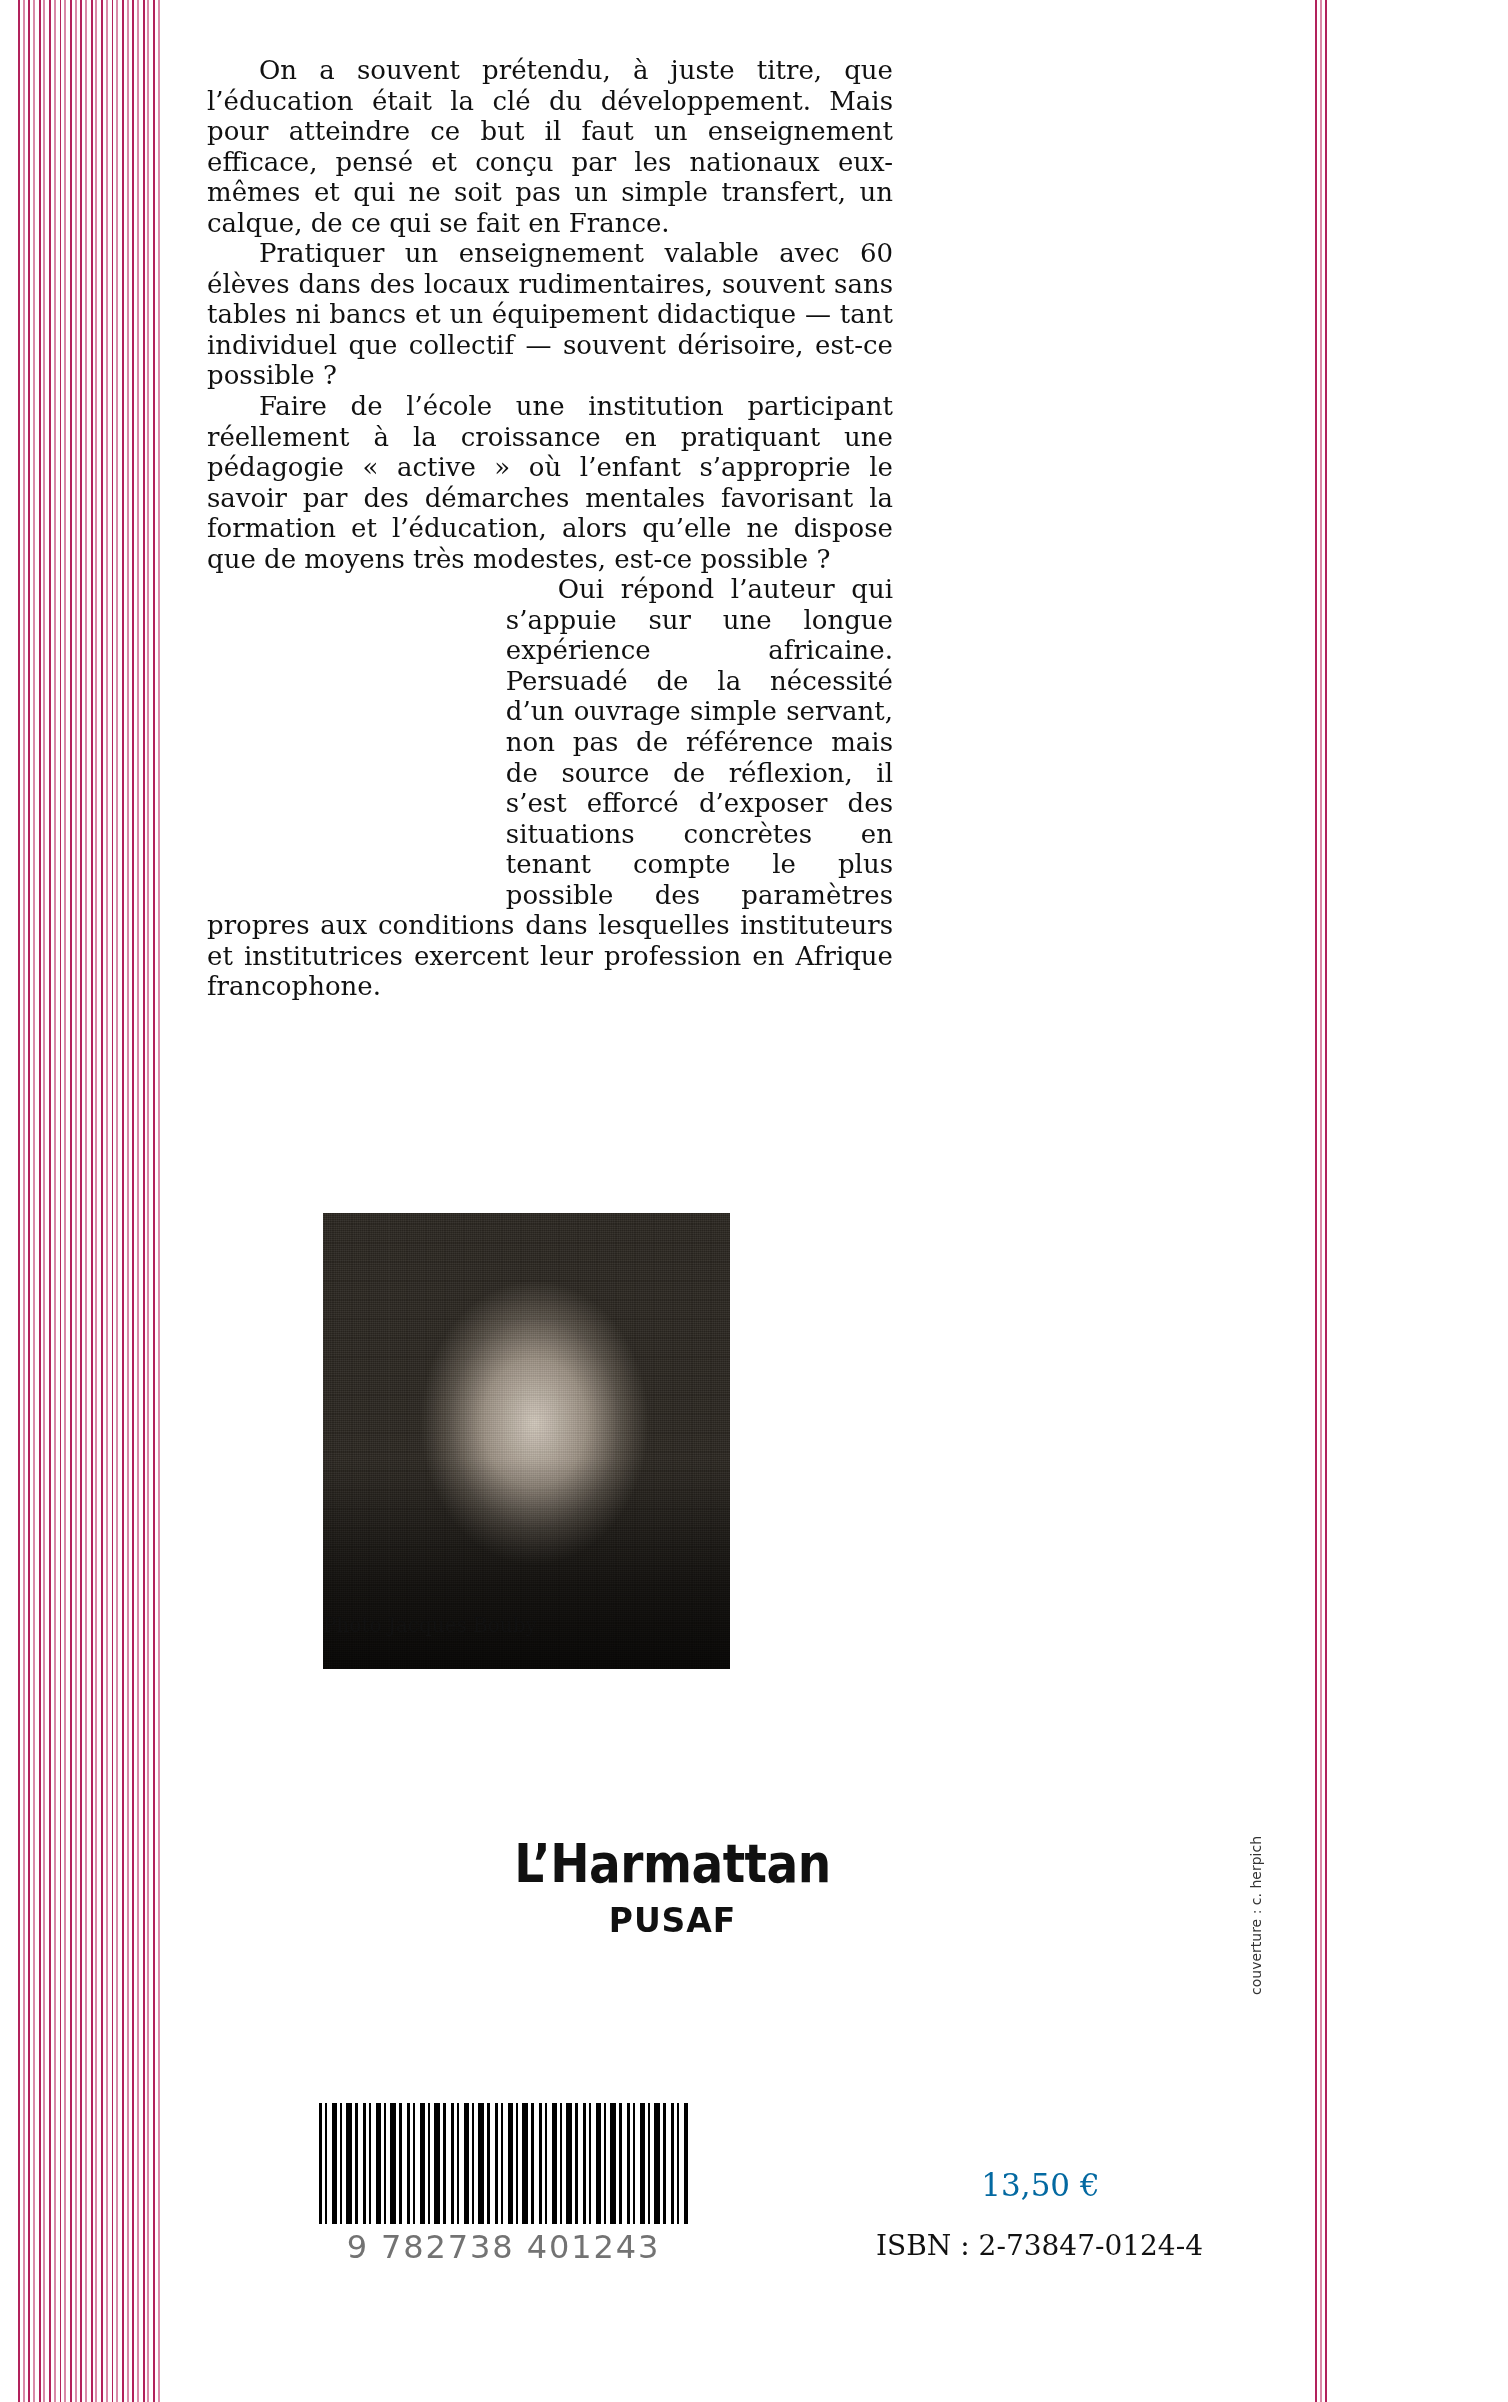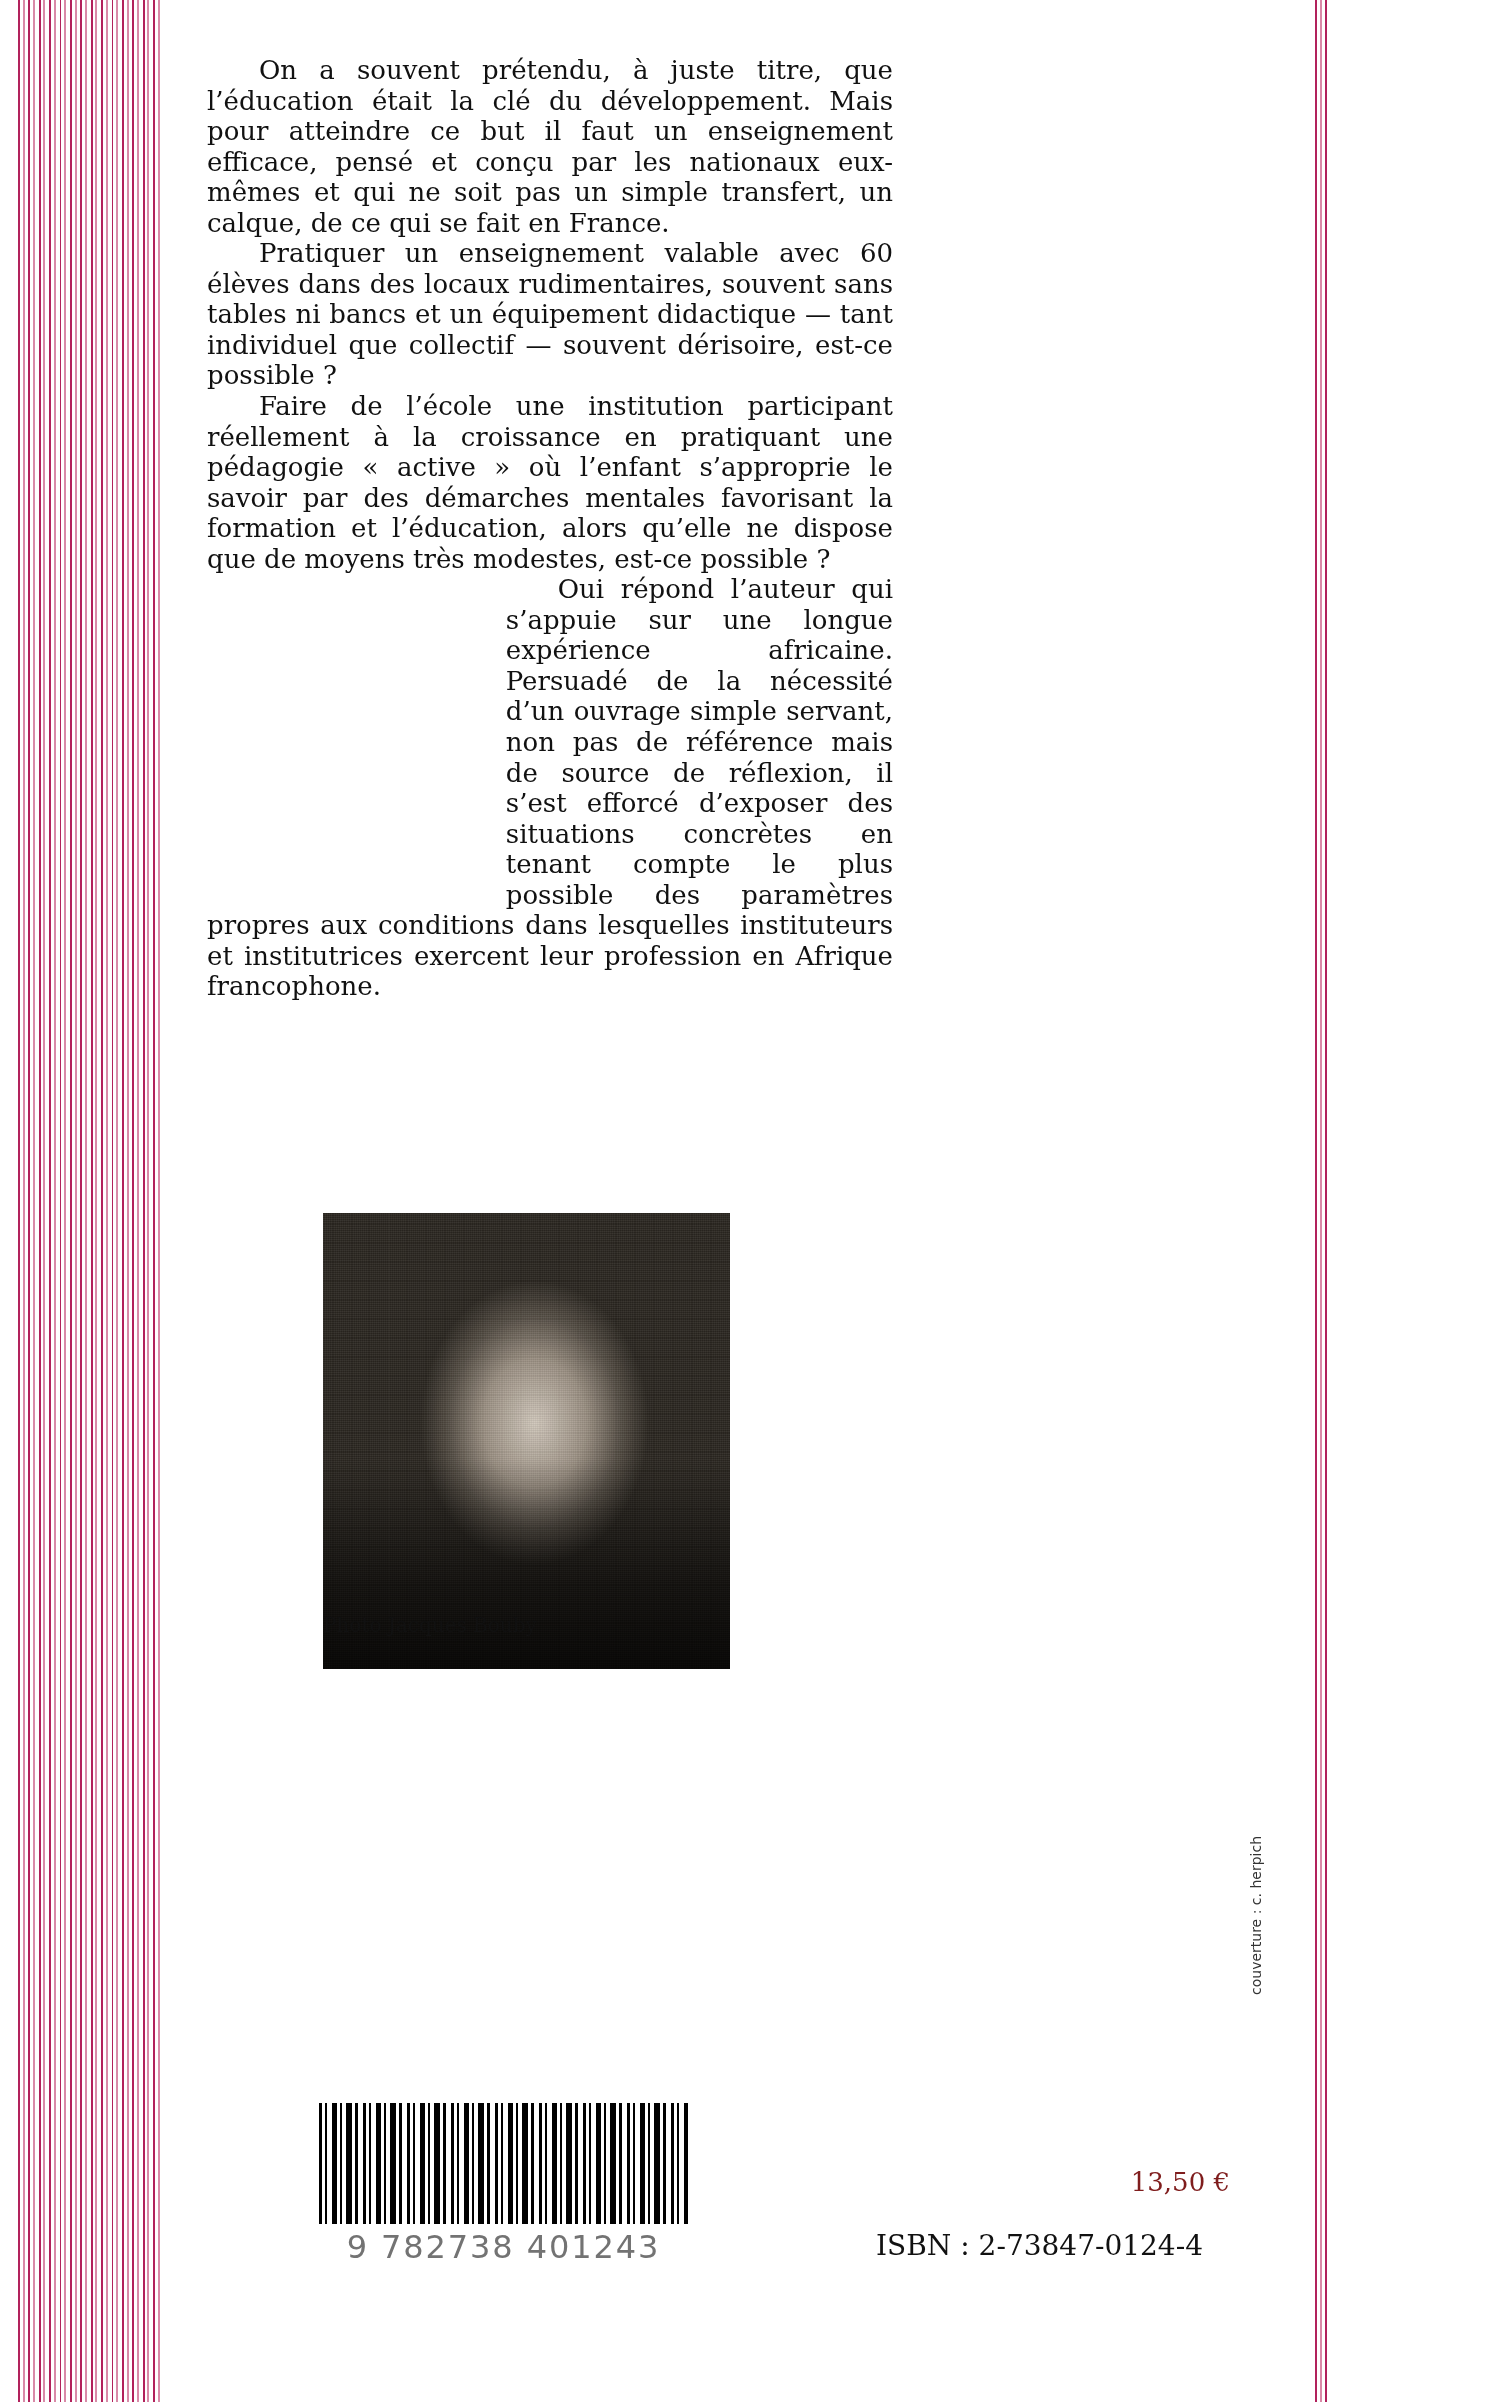--- a/index.html
+++ b/index.html
@@ -166,23 +166,23 @@
     color: #737373;
     text-align: center;
   }
 
   
   .price {
     position: absolute;
     left: 833px;
     top: 2167px;
     width: 379px;
-    text-align: right;
-    font-size: 26px;
-    color: #7f1d1d;
+    text-align: center;
+    font-size: 31px;
+    color: #0369a1;
   }
   .isbn {
     position: absolute;
     left: 804px;
     top: 2229px;
     width: 435px;
     text-align: center;
     font-size: 28px;
     color: #111;
   }
@@ -220,20 +220,24 @@
       <span>Oui répond l’auteur qui s’appuie sur une longue expérience africaine. Persuadé de la nécessité d’un ouvrage simple servant, non pas de référence mais de source de réflexion, il s’est efforcé d’exposer des situations concrètes en tenant compte le plus possible des paramètres propres aux conditions dans lesquelles instituteurs et institutrices exercent leur profession en Afrique francophone.</span>
     </p>
   </div>
 
   <div class="photo-frame">
     <div class="photo-img"></div>
     <div class="photo-shadow"></div>
   </div>
   <div class="photo-caption">Photo Jacques Bouby</div>
 
+  <div class="publisher">
+    <div class="publisher-name">L’Harmattan</div>
+    <div class="publisher-sub">PUSAF</div>
+  </div>
 
   <div class="barcode-wrap">
     <div class="barcode"></div>
     <div class="barcode-digits">9 782738 401243</div>
   </div>
 
   <div class="price">13,50 €</div>
   <div class="isbn">ISBN : 2-73847-0124-4</div>
 
   <div class="credit-vertical">couverture : c. herpich</div>

